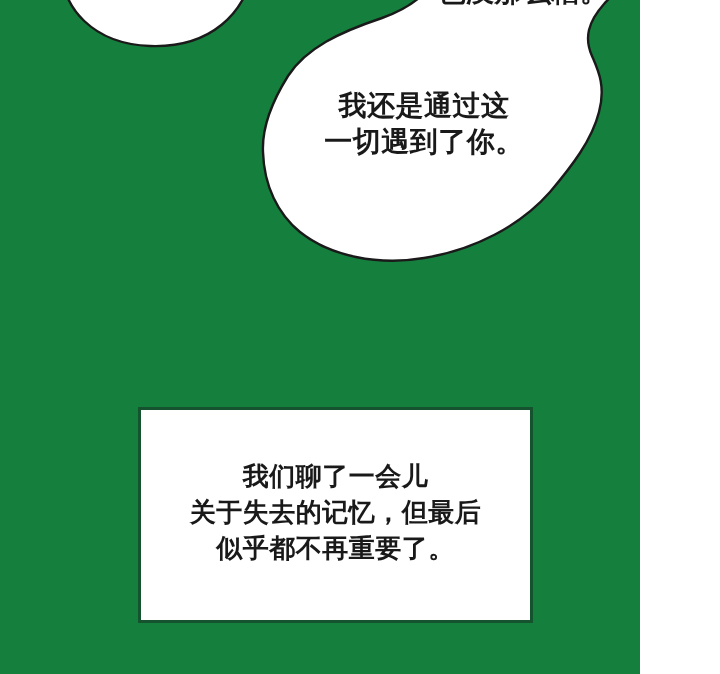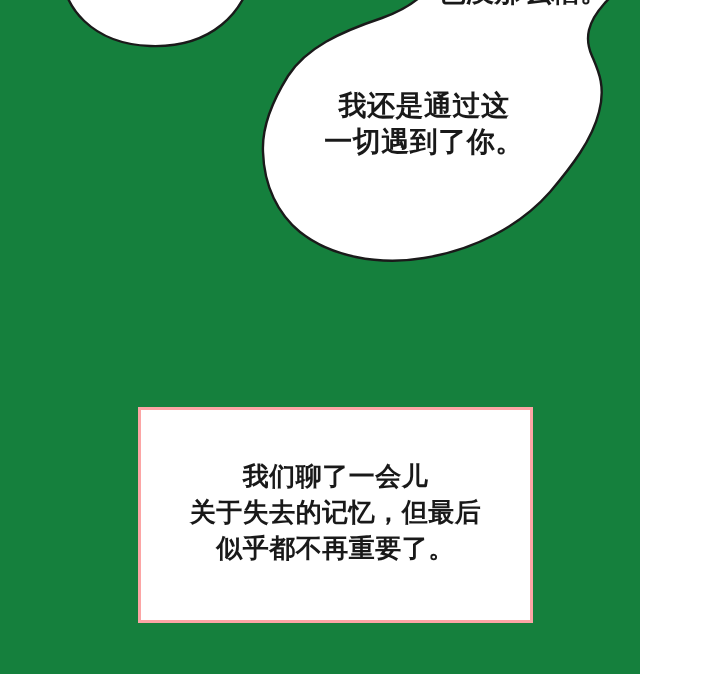--- a/index.html
+++ b/index.html
@@ -57,21 +57,21 @@
     font-size: 28px;
   }
   
   #caption-box {
     position: absolute;
     left: 138px;
     top: 407px;
     width: 395px;
     height: 216px;
     box-sizing: border-box;
-    border: 3px solid #fca5a5;
+    border: 3px solid #14532d;
     background: #ffffff;
     display: flex;
     align-items: center;
     justify-content: center;
   }
   #text-caption {
     position: static;
     width: 100%;
     font-size: 26px;
     line-height: 1.38;

